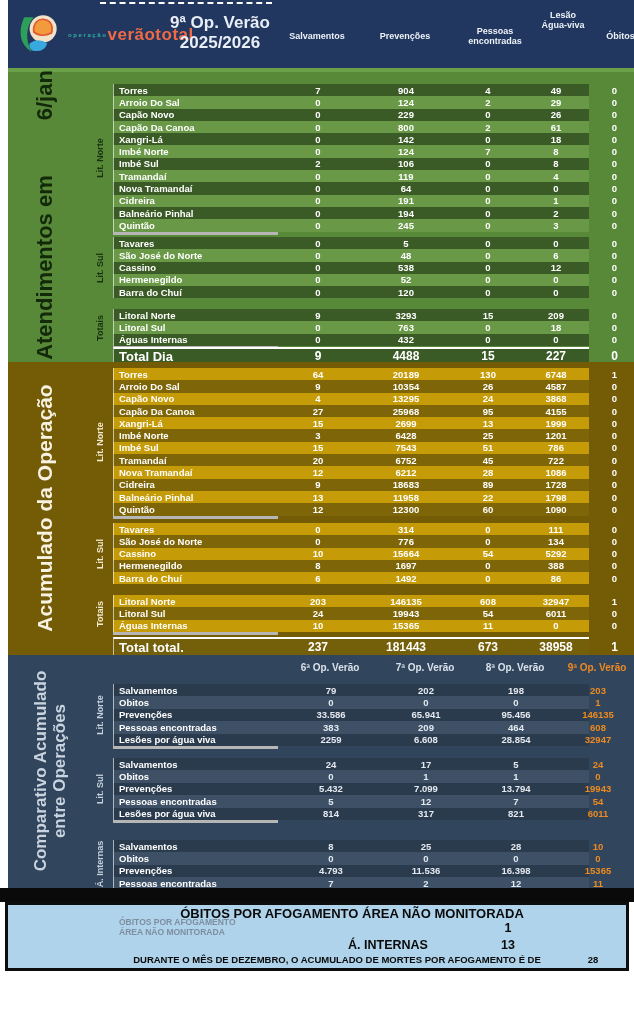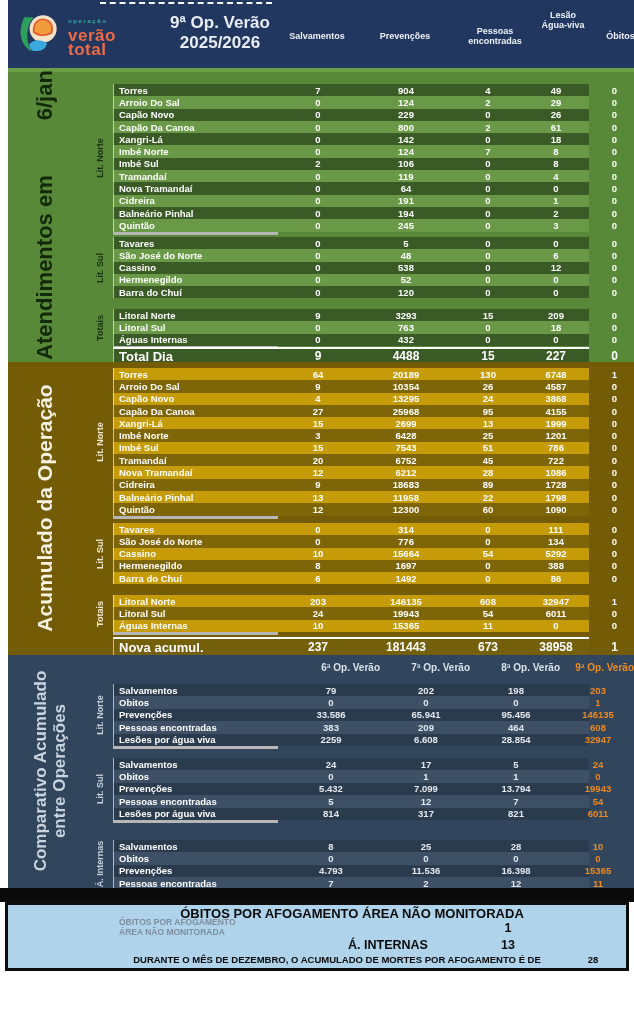--- a/index.html
+++ b/index.html
@@ -2,21 +2,21 @@
 <html><head>
 <meta charset="utf-8">
 <style>
   html,body{margin:0;padding:0;}
   body{width:634px;height:1024px;background:#fff;position:relative;
        font-family:"Liberation Sans", sans-serif;overflow:hidden;}
   
   #header{position:absolute;left:8px;top:0;width:626px;height:68px;background:#21375F;}
   #top-dashes{position:absolute;left:92px;top:2px;width:172px;height:0;border-top:2px dashed #fff;}
   #logo{position:absolute;left:8px;top:9px;display:flex;align-items:center;gap:4px;}
-  .logo-text{display:flex;flex-direction:column;line-height:14px;}
+  .logo-text{display:flex;flex-direction:row;line-height:14px;}
   .logo-small{font-size:6px;letter-spacing:1.6px;color:#2FB0A3;font-weight:bold;margin-bottom:1px;}
   .logo-word{font-size:17px;font-weight:800;color:#EF6A45;letter-spacing:.5px;}
   #hdr-title{position:absolute;left:142px;top:13px;width:140px;text-align:center;
              color:#E9EEF6;font-weight:bold;font-size:17px;line-height:20px;}
   .colhead{position:absolute;color:#EDF1F7;font-size:9px;font-weight:bold;text-align:center;
            white-space:pre-line;line-height:10px;}
   
   .sec{position:absolute;left:8px;width:626px;overflow:hidden;}
   #sec-daily{top:68px;height:294px;background:#588938;}
   #sec-daily::before{content:"";position:absolute;left:0;top:0;width:100%;height:4px;background:#69A048;}
@@ -47,21 +47,21 @@
   .b-dark .num,.b-light .num{color:#E4E9F0;}
   .b-dark .num.cur,.b-light .num.cur{color:#EE8A1F;}
   .total{border-top:2px solid #fff;}
   .total .lbl{font-size:13px;}
   .total .num{font-size:12px;}
   .total-green{background:#3A5B25;}
   .total-gold{background:#74600A;}
   .endbar{height:3px;width:165px;background:#B6B6B6;margin-bottom:-3px;}
   #comp-head{position:absolute;left:105px;top:7px;width:521px;display:grid;
              grid-template-columns:167px 100px 90px 90px 74px;
-             font-size:10px;font-weight:bold;color:#D9E1EA;text-align:right;}
+             font-size:10px;font-weight:bold;color:#D9E1EA;text-align:center;}
   #comp-head .cur{color:#EE8A1F;}
   
   #footer-box{position:absolute;left:5px;top:902px;width:624px;height:69px;
               background:#AED3EA;border:3px solid #0D0D0D;box-sizing:border-box;}
   #footer-title{position:absolute;left:0;right:0;top:1px;text-align:center;padding-left:70px;
                 font-size:13px;font-weight:bold;color:#0A0A0A;}
   #footer-watermark{position:absolute;left:111px;top:12px;font-size:8.5px;line-height:10px;
                     color:#7E8EA0;font-weight:bold;}
   .f-label{position:absolute;left:250px;width:260px;text-align:center;font-size:12.5px;font-weight:bold;color:#0A0A0A;}
   .f-value{position:absolute;left:460px;width:80px;text-align:center;font-size:12.5px;font-weight:bold;color:#0A0A0A;}
@@ -459,21 +459,21 @@
           <div class="lbl">Águas Internas</div>
           <div class="num">10</div>
           <div class="num">15365</div>
           <div class="num">11</div>
           <div class="num">0</div>
           <div class="num">0</div>
         </div>
         <div class="endbar"></div>
       </div>
       <div class="row t5 total-gold total" style="margin-top: 5px; height: 17px;">
-        <div class="lbl">Nova acumul.</div>
+        <div class="lbl">Total total.</div>
         <div class="num">237</div>
         <div class="num">181443</div>
         <div class="num">673</div>
         <div class="num">38958</div>
         <div class="num">1</div>
       </div>
     </div>
 </div>
 
 <div id="sec-comp" class="sec">

